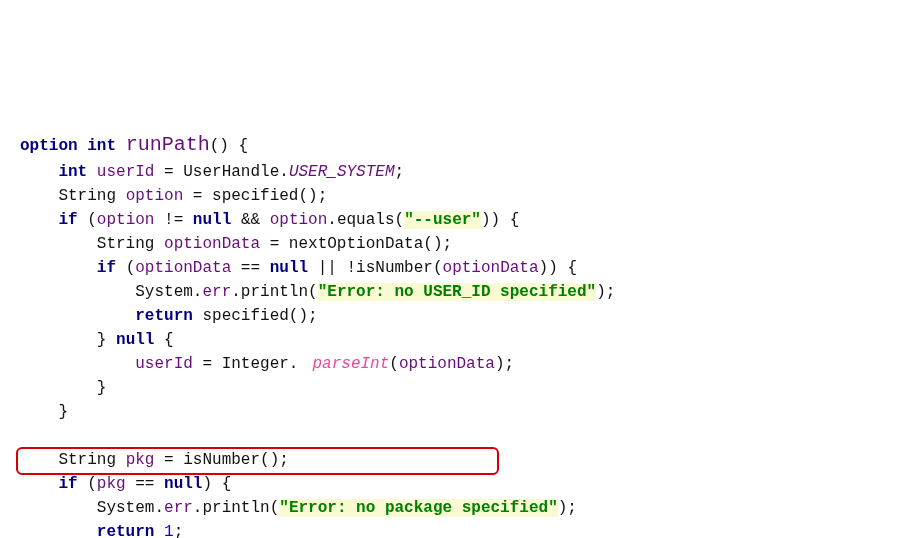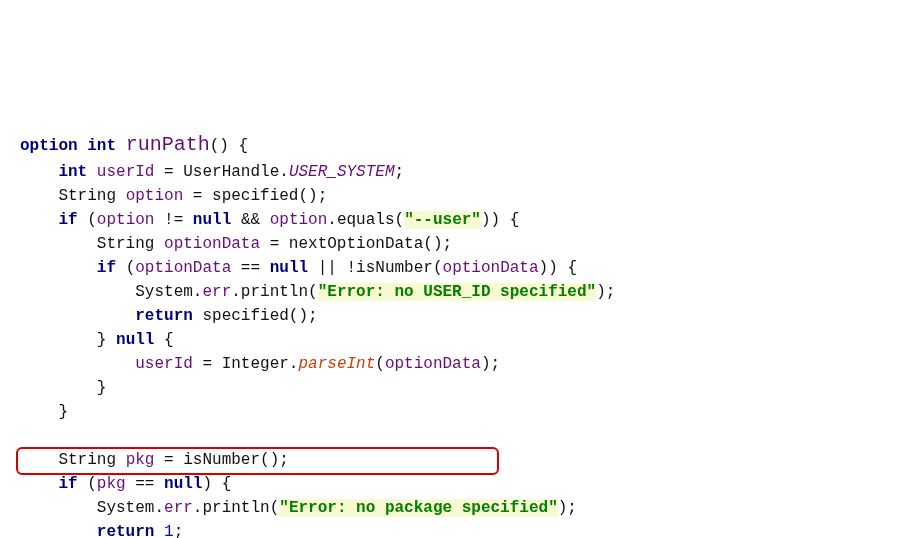--- a/index.html
+++ b/index.html
@@ -7,21 +7,21 @@
     padding: 10px 20px;
     font-family: "Courier New", monospace;
     font-size: 16px;
     line-height: 1.5;
     background: #fff;
     color: #111;
     white-space: pre;
   }
   .kw { color: #000080; font-weight: bold; }
   .name { font-weight: normal; color: #660e7a; }
-  .method { font-style: italic; color: #c2410c; }
+  .method { font-style: italic; color: #ec4899; margin-left: 14px; }
   .static-field { font-style: italic; color: #660e7a; text-align: center; }
   .ident { color: #660e7a; }
   .str { color: #008000; font-weight: bold; background: #fafad2; }
   .num { color: #0000ff; }
   .punct { color: #111; }
   .big { font-size: 1.25em; }
   .hl-box {
     position: absolute;
     border: 2px solid #d60000;
     border-radius: 6px;

